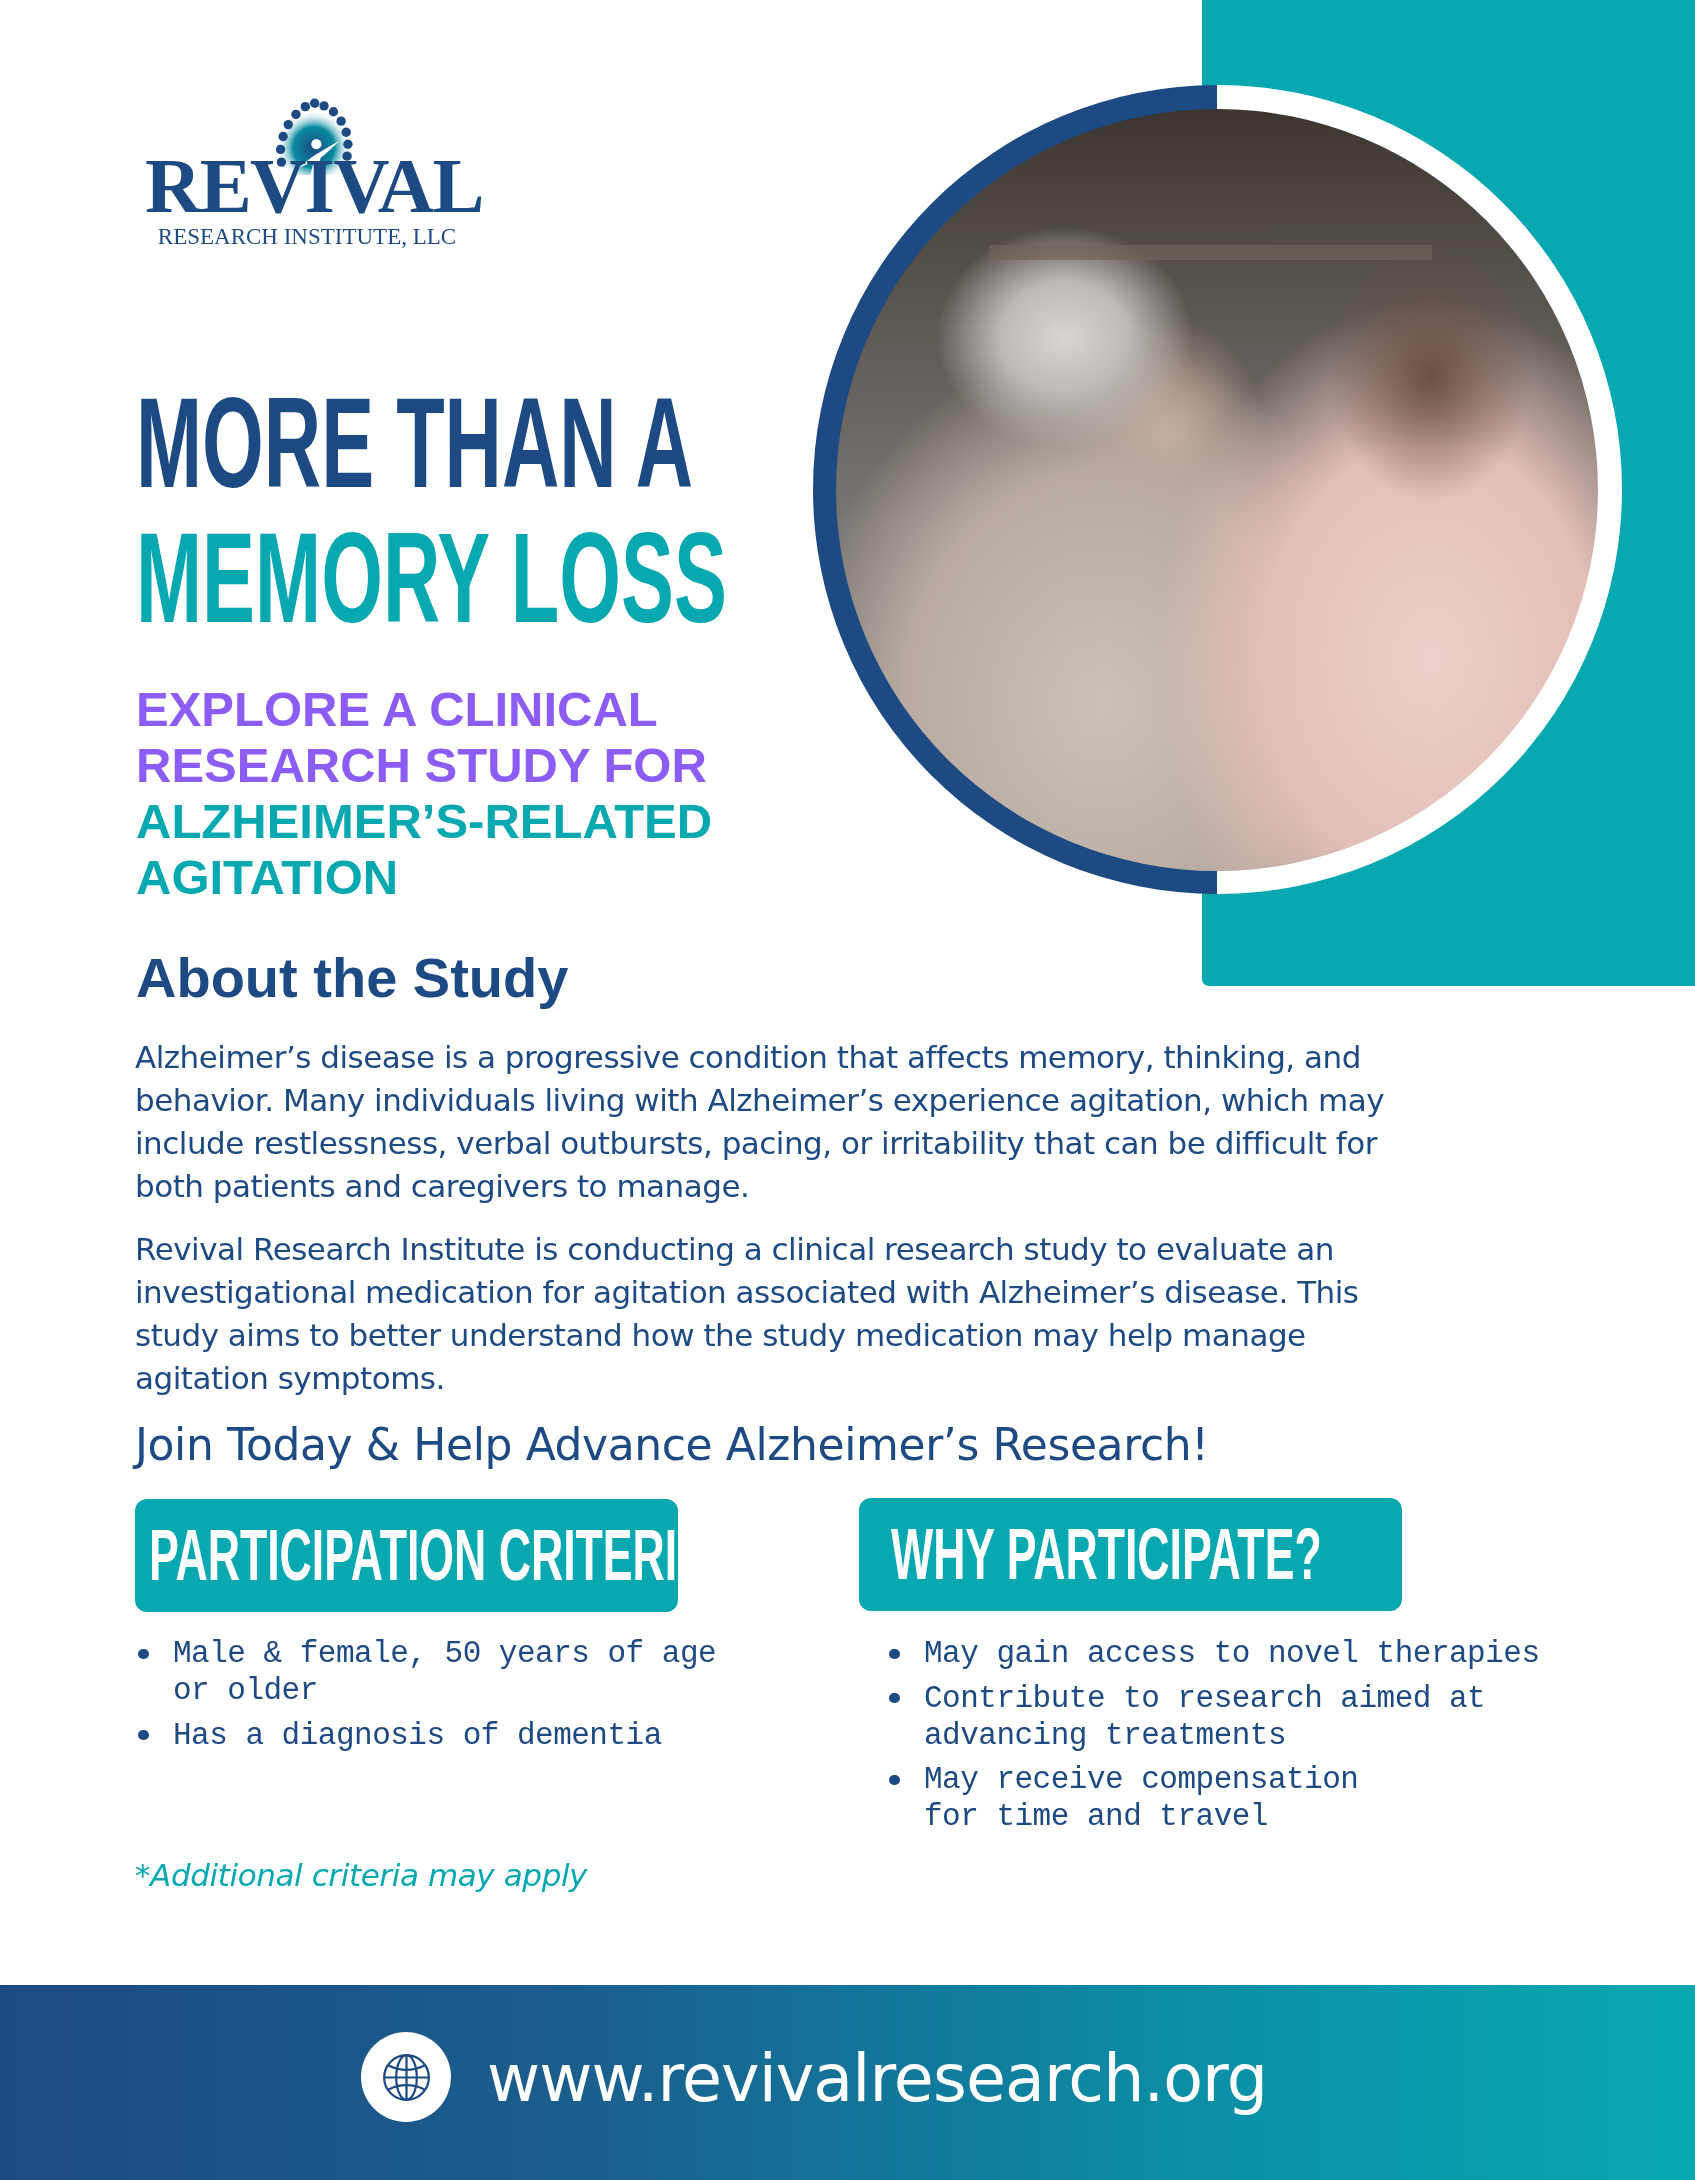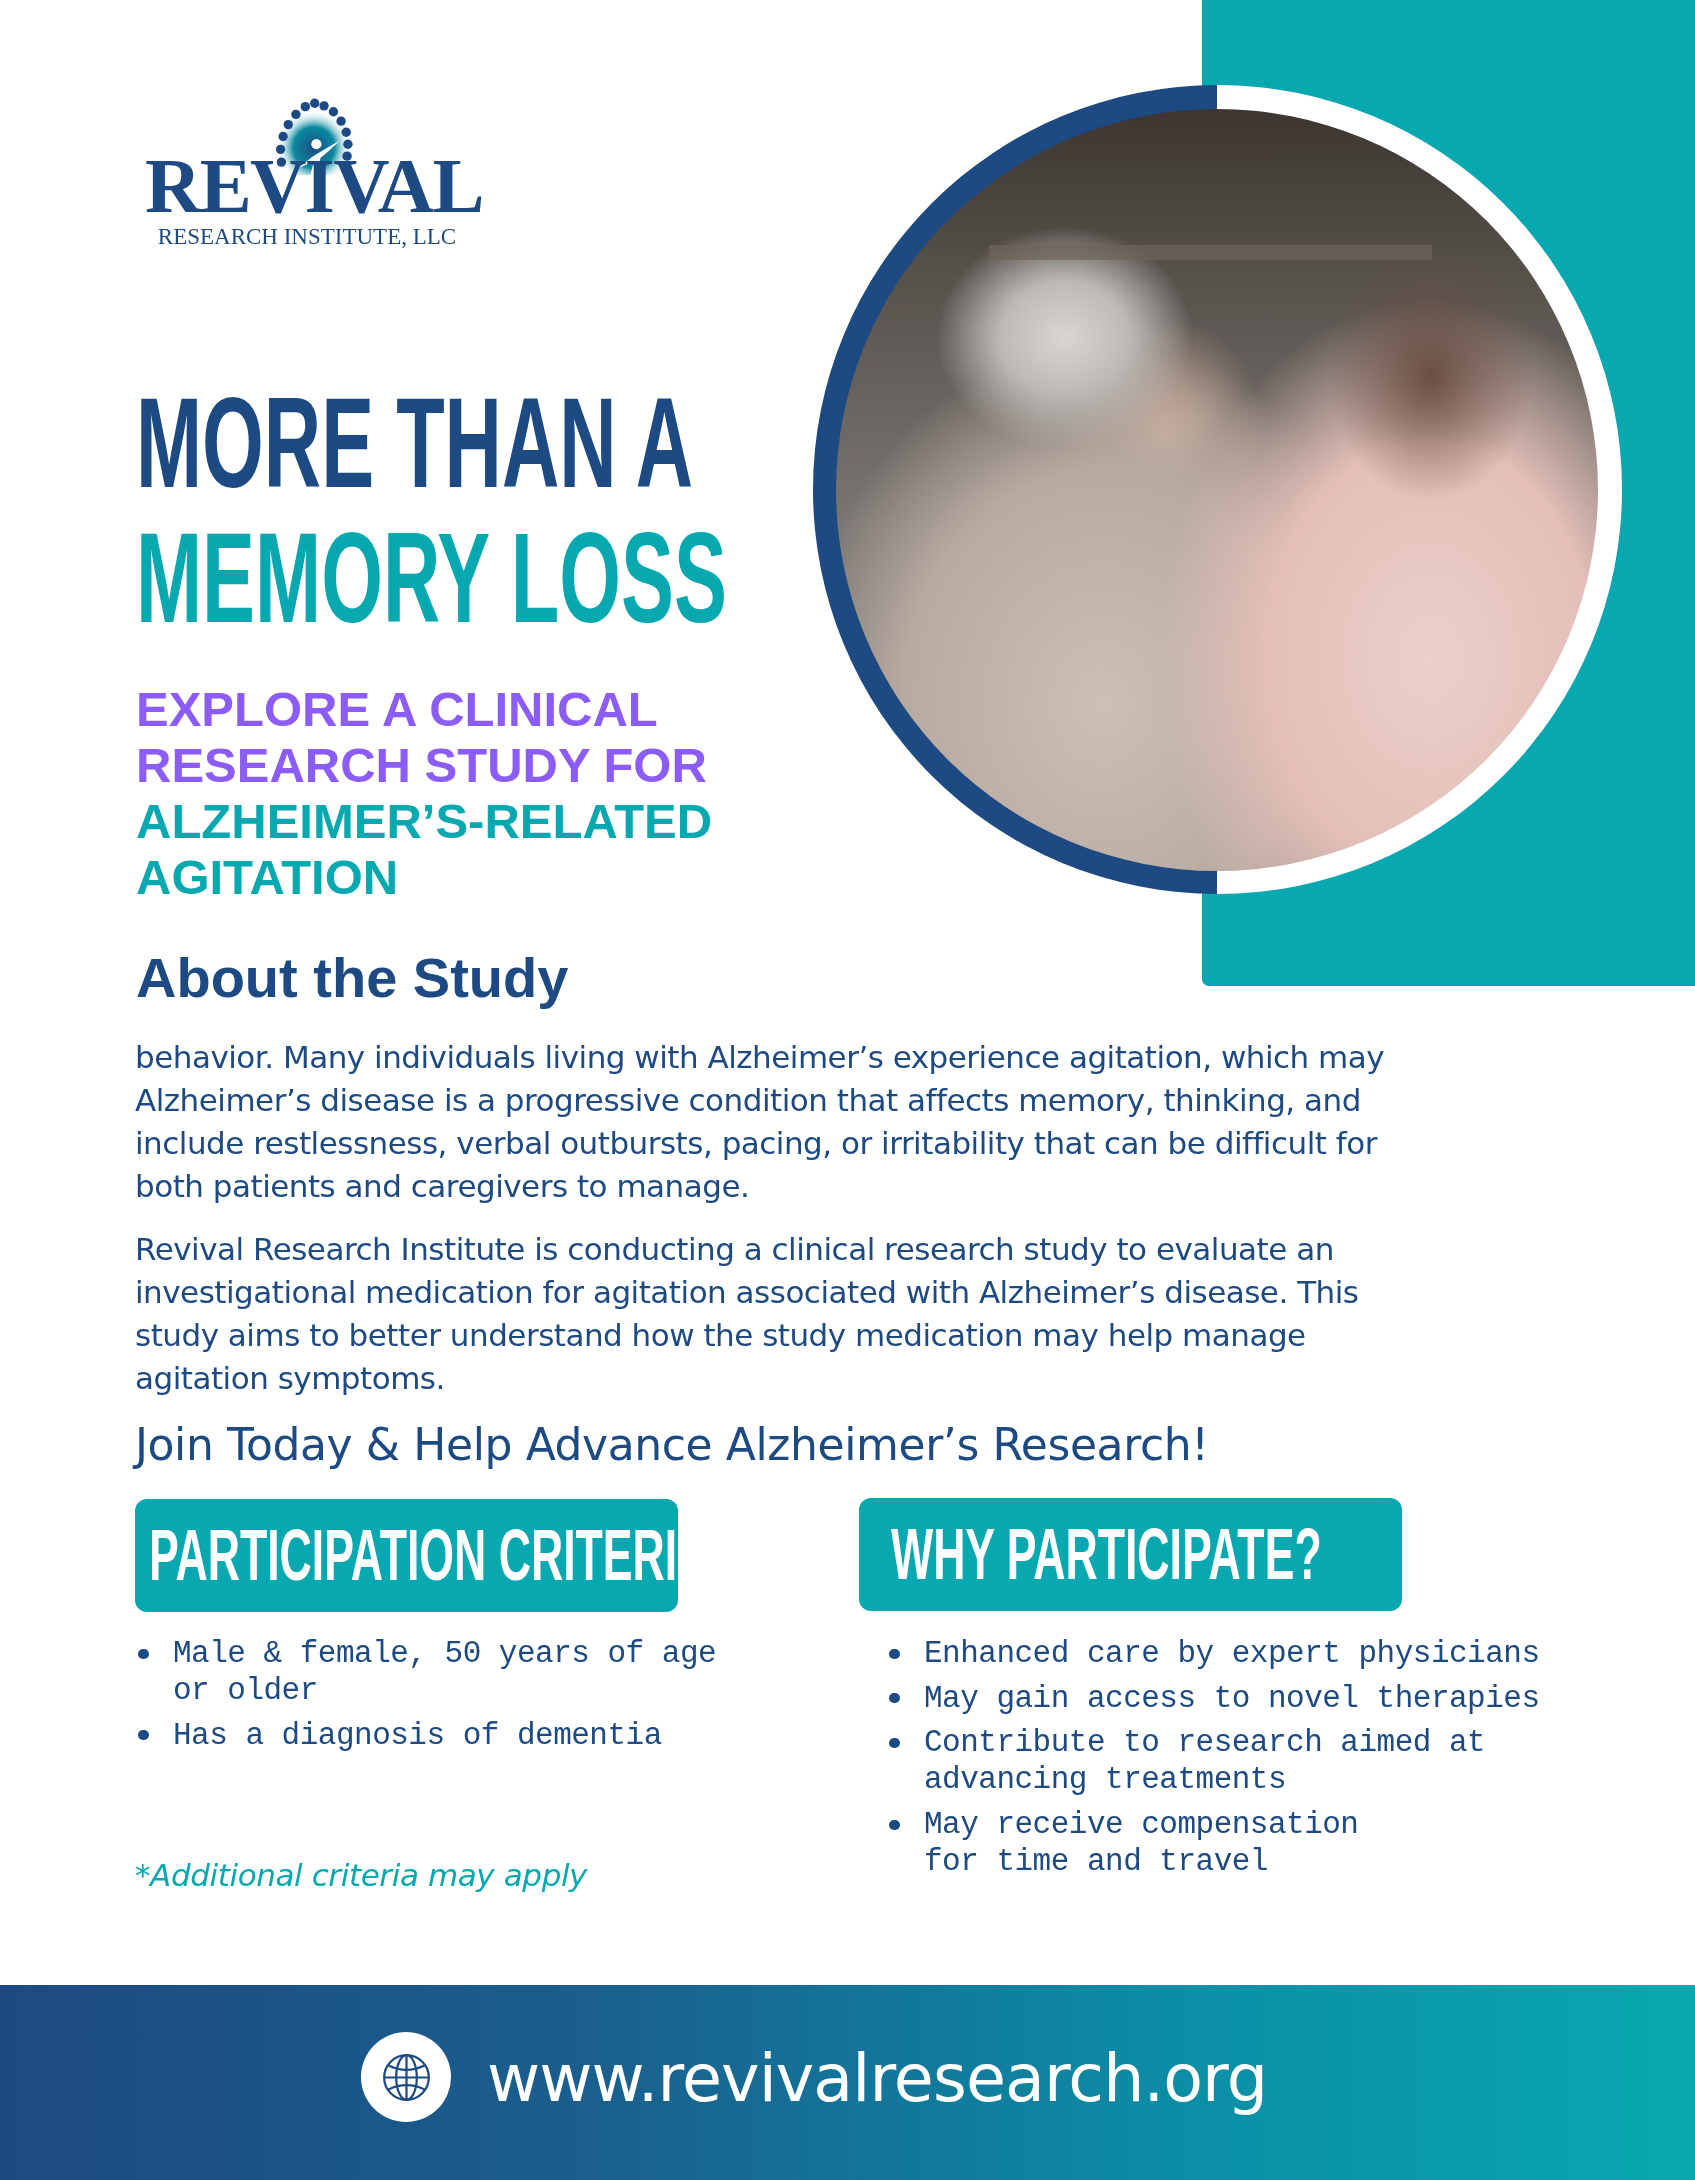--- a/index.html
+++ b/index.html
@@ -193,22 +193,22 @@
 <div class="subhead">
   <span class="navy">EXPLORE A CLINICAL</span>
   <span class="navy">RESEARCH STUDY FOR</span>
   <span class="teal">ALZHEIMER’S-RELATED</span>
   <span class="teal">AGITATION</span>
 </div>
 
 <h2 class="about-title">About the Study</h2>
 
 <div class="para para-1">
+  <span>Alzheimer’s disease is a progressive condition that affects memory, thinking, and</span>
   <span>behavior. Many individuals living with Alzheimer’s experience agitation, which may</span>
-  <span>Alzheimer’s disease is a progressive condition that affects memory, thinking, and</span>
   <span>include restlessness, verbal outbursts, pacing, or irritability that can be difficult for</span>
   <span>both patients and caregivers to manage.</span>
 </div>
 
 <div class="para para-2">
   <span>Revival Research Institute is conducting a clinical research study to evaluate an</span>
   <span>investigational medication for agitation associated with Alzheimer’s disease. This</span>
   <span>study aims to better understand how the study medication may help manage</span>
   <span>agitation symptoms.</span>
 </div>
@@ -231,24 +231,20 @@
   </li>
 </ul>
 
 <div class="note">*Additional criteria may apply</div>
 
 <div class="box-head box-right">
   <div class="label">WHY PARTICIPATE?</div>
 </div>
 
 <ul class="list list-right">
-  <li>
-    <i class="bullet"></i>
-    <span class="line">Enhanced care by expert physicians</span>
-  </li>
   <li>
     <i class="bullet"></i>
     <span class="line">May gain access to novel therapies</span>
   </li>
   <li>
     <i class="bullet"></i>
     <span class="line">Contribute to research aimed at</span>
     <span class="line">advancing treatments</span>
   </li>
   <li>

